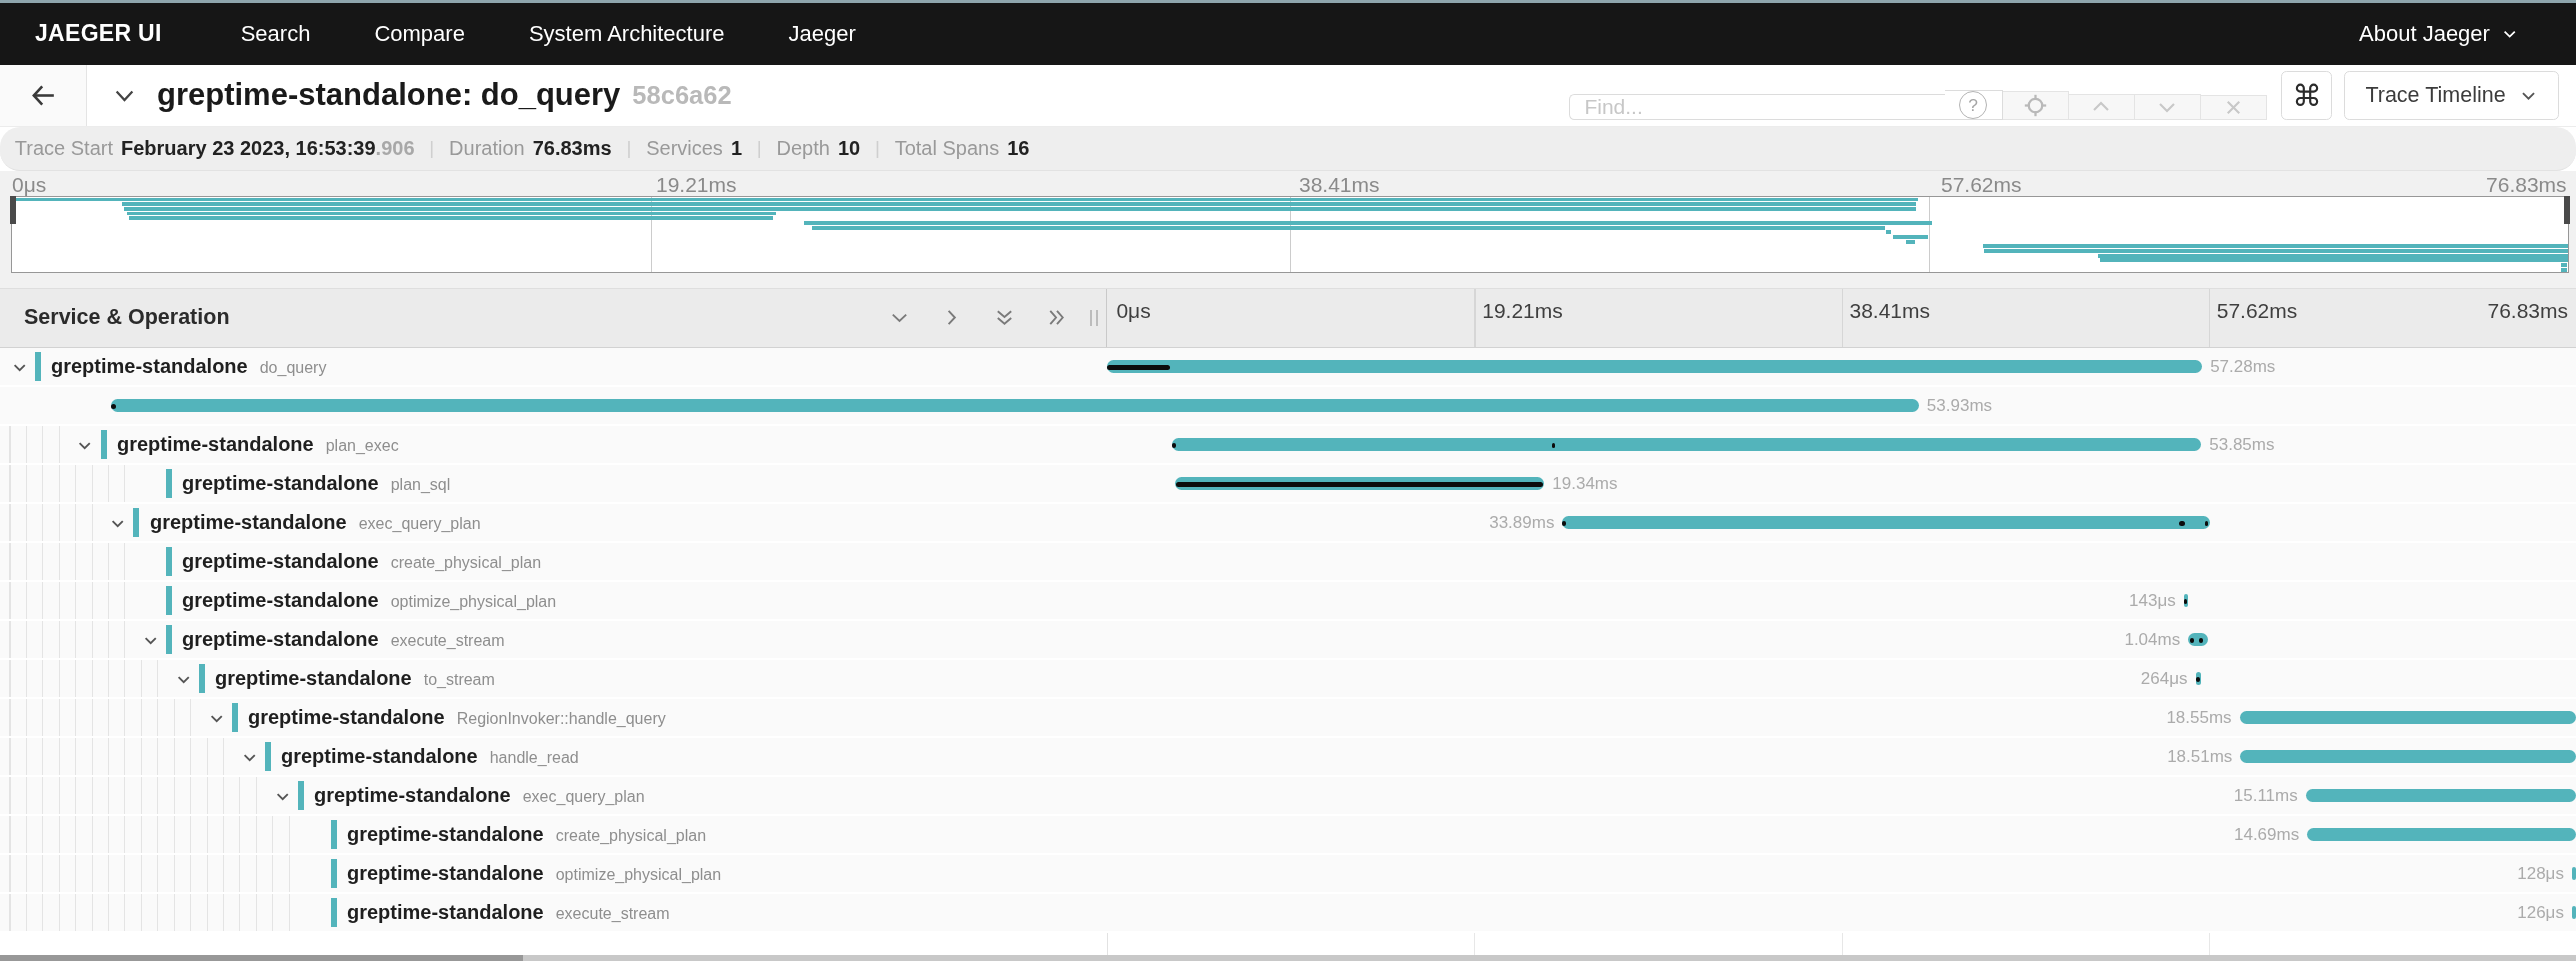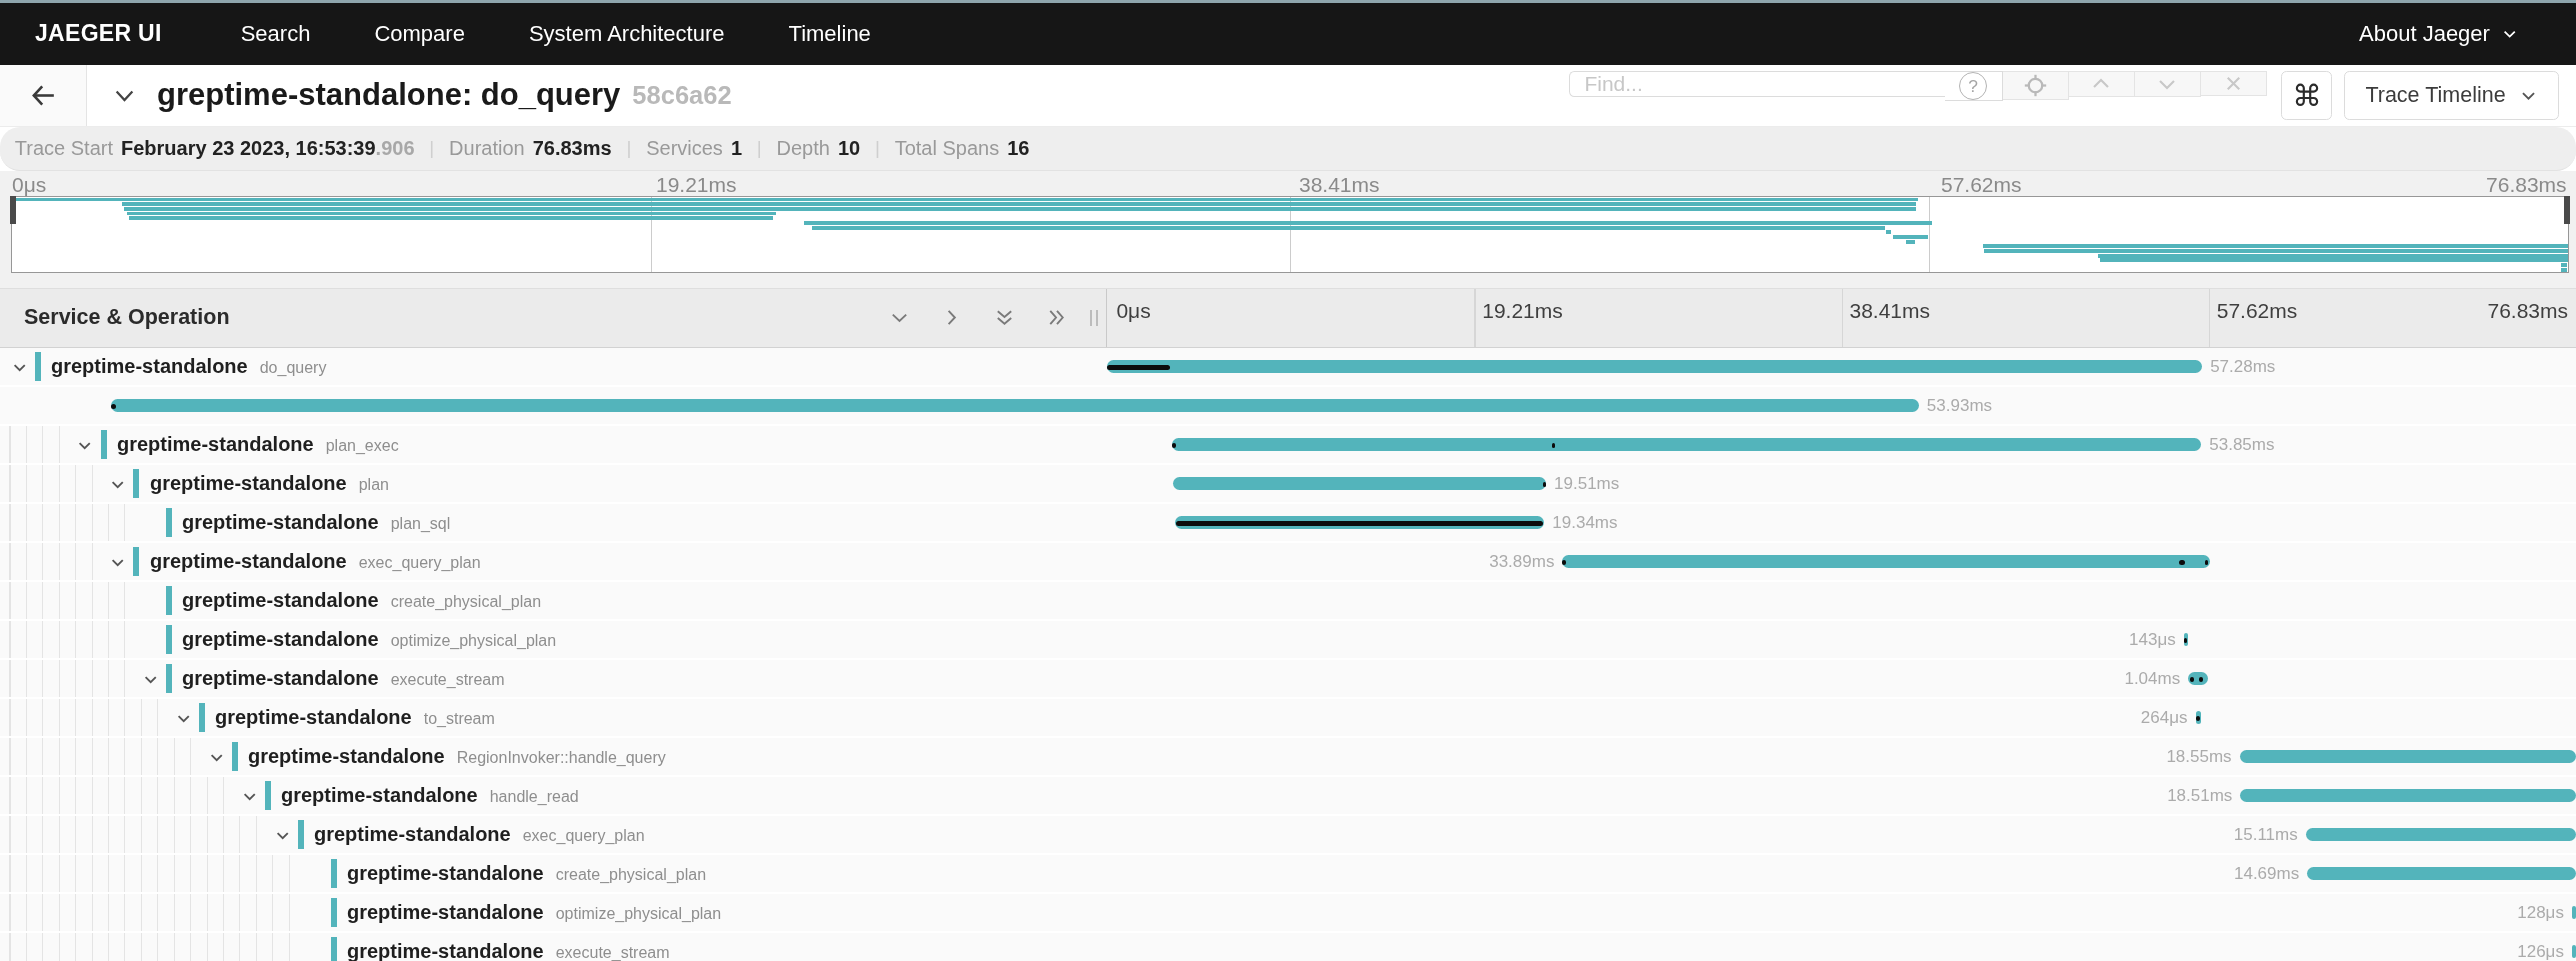--- a/index.html
+++ b/index.html
@@ -23,21 +23,21 @@
 
   
   .trace-header { height:62px; background:#fff; display:flex; align-items:center;
                   border-bottom:0.7px solid #ececec; position:relative; }
   .back-box { width:87px; height:100%; background:#fafafa; border-right:1.3px solid #e4e4e4;
               display:flex; align-items:center; justify-content:center; cursor:pointer; }
   .collapse-toggle { margin-left:24px; cursor:pointer; display:flex; align-items:center; }
   .trace-title { margin-left:19px; font-size:31px; font-weight:700; color:#1a1a1a; white-space:nowrap; }
   .trace-id { font-size:25.5px; font-weight:700; color:#b9b9b9; margin-left:12px; }
   .header-right { position:absolute; right:17px; top:6.7px; height:49px; display:flex; align-items:stretch; }
-  .find-box { display:flex; align-items:flex-start; }
+  .find-box { display:flex; align-items:flex-end; }
   .find-input { width:376px; border:1.3px solid #dcdcdc; border-right:none;
                 border-radius:5.4px 0 0 5.4px; padding:0 14.8px; font-size:21px; color:#333;
                 outline:none; background:#fff; font-family:"Liberation Sans", sans-serif; }
   .find-input::placeholder { color:#c7c7c7; }
   .find-suffix { width:58px; border:1.3px solid #dcdcdc; border-left:none; display:flex;
                  align-items:center; justify-content:center; background:#fff; }
   .q-circle { width:28px; height:28px; border:1.3px solid #b3b3b3; border-radius:50%;
               color:#a5a5a5; font-size:17.4px; display:flex; align-items:center; justify-content:center; }
   .find-btn { width:66px; background:#f7f7f7; border:1.3px solid #e4e4e4; border-left:none;
               display:flex; align-items:center; justify-content:center; cursor:not-allowed; }
@@ -110,21 +110,21 @@
 <div id="app">
 
   <div class="top-strip"></div>
 
   <div class="nav">
     <div class="nav-brand">JAEGER UI</div>
     <div class="nav-links">
       <div class="nav-link">Search</div>
       <div class="nav-link">Compare</div>
       <div class="nav-link">System Architecture</div>
-      <div class="nav-link">Timeline</div>
+      <div class="nav-link">Jaeger</div>
     </div>
     <div class="nav-right">
       <div class="about">
         <span>About Jaeger</span>
         <span>
           <svg width="17.4" height="17.4" viewBox="0 0 24 24" fill="none" stroke="#fff" stroke-width="2.4">
             <polyline points="5,9 12,16 19,9"></polyline>
           </svg>
         </span>
       </div>
@@ -355,42 +355,20 @@
     </div>
     <div class="row-right">
       <div class="span-bar" style="left: 4.4%; width: max(70.09%, 4px);"></div>
       <span class="dur-label" style="left: calc(74.49% + 8px);">53.85ms</span>
     <div class="crit-seg" style="left: 4.42%; width: max(0.3%, 3.4px);"></div>
           <div class="crit-seg" style="left: 30.3%; width: max(0.16%, 3.4px);"></div>
         </div>
   </div>
       <div class="row">
     <div class="row-left">
-          <i class="guide" style="left: 92px;"></i>
-          <i class="guide" style="left: 75px;"></i>
-          <i class="guide" style="left: 59px;"></i>
-          <i class="guide" style="left: 42px;"></i>
-          <i class="guide" style="left: 26px;"></i>
-          <i class="guide" style="left: 9.4px;"></i>
-      <span class="row-chevron" style="left: 109px;">
-        <svg width="17.4" height="17.4" viewBox="0 0 24 24" fill="none" stroke="#555" stroke-width="2.6">
-          <polyline points="5,8.5 12,15.5 19,8.5"></polyline>
-        </svg>
-      </span>
-      <i class="svc-bar" style="left: 133px;"></i>
-      <span class="svc-name" style="left: 150px;">greptime-standalone<span class="op-name">plan</span></span>
-    </div>
-    <div class="row-right">
-      <div class="span-bar" style="left: 4.5%; width: max(25.39%, 4px);"></div>
-      <span class="dur-label" style="left: calc(29.89% + 8px);">19.51ms</span>
-    <div class="crit-seg" style="left: 29.65%; width: max(0.2%, 3.4px);"></div>
-        </div>
-  </div>
-      <div class="row">
-    <div class="row-left">
           <i class="guide" style="left: 124px;"></i>
           <i class="guide" style="left: 108px;"></i>
           <i class="guide" style="left: 92px;"></i>
           <i class="guide" style="left: 75px;"></i>
           <i class="guide" style="left: 59px;"></i>
           <i class="guide" style="left: 42px;"></i>
           <i class="guide" style="left: 26px;"></i>
           <i class="guide" style="left: 9.4px;"></i>
 
       <i class="svc-bar" style="left: 166px;"></i>

